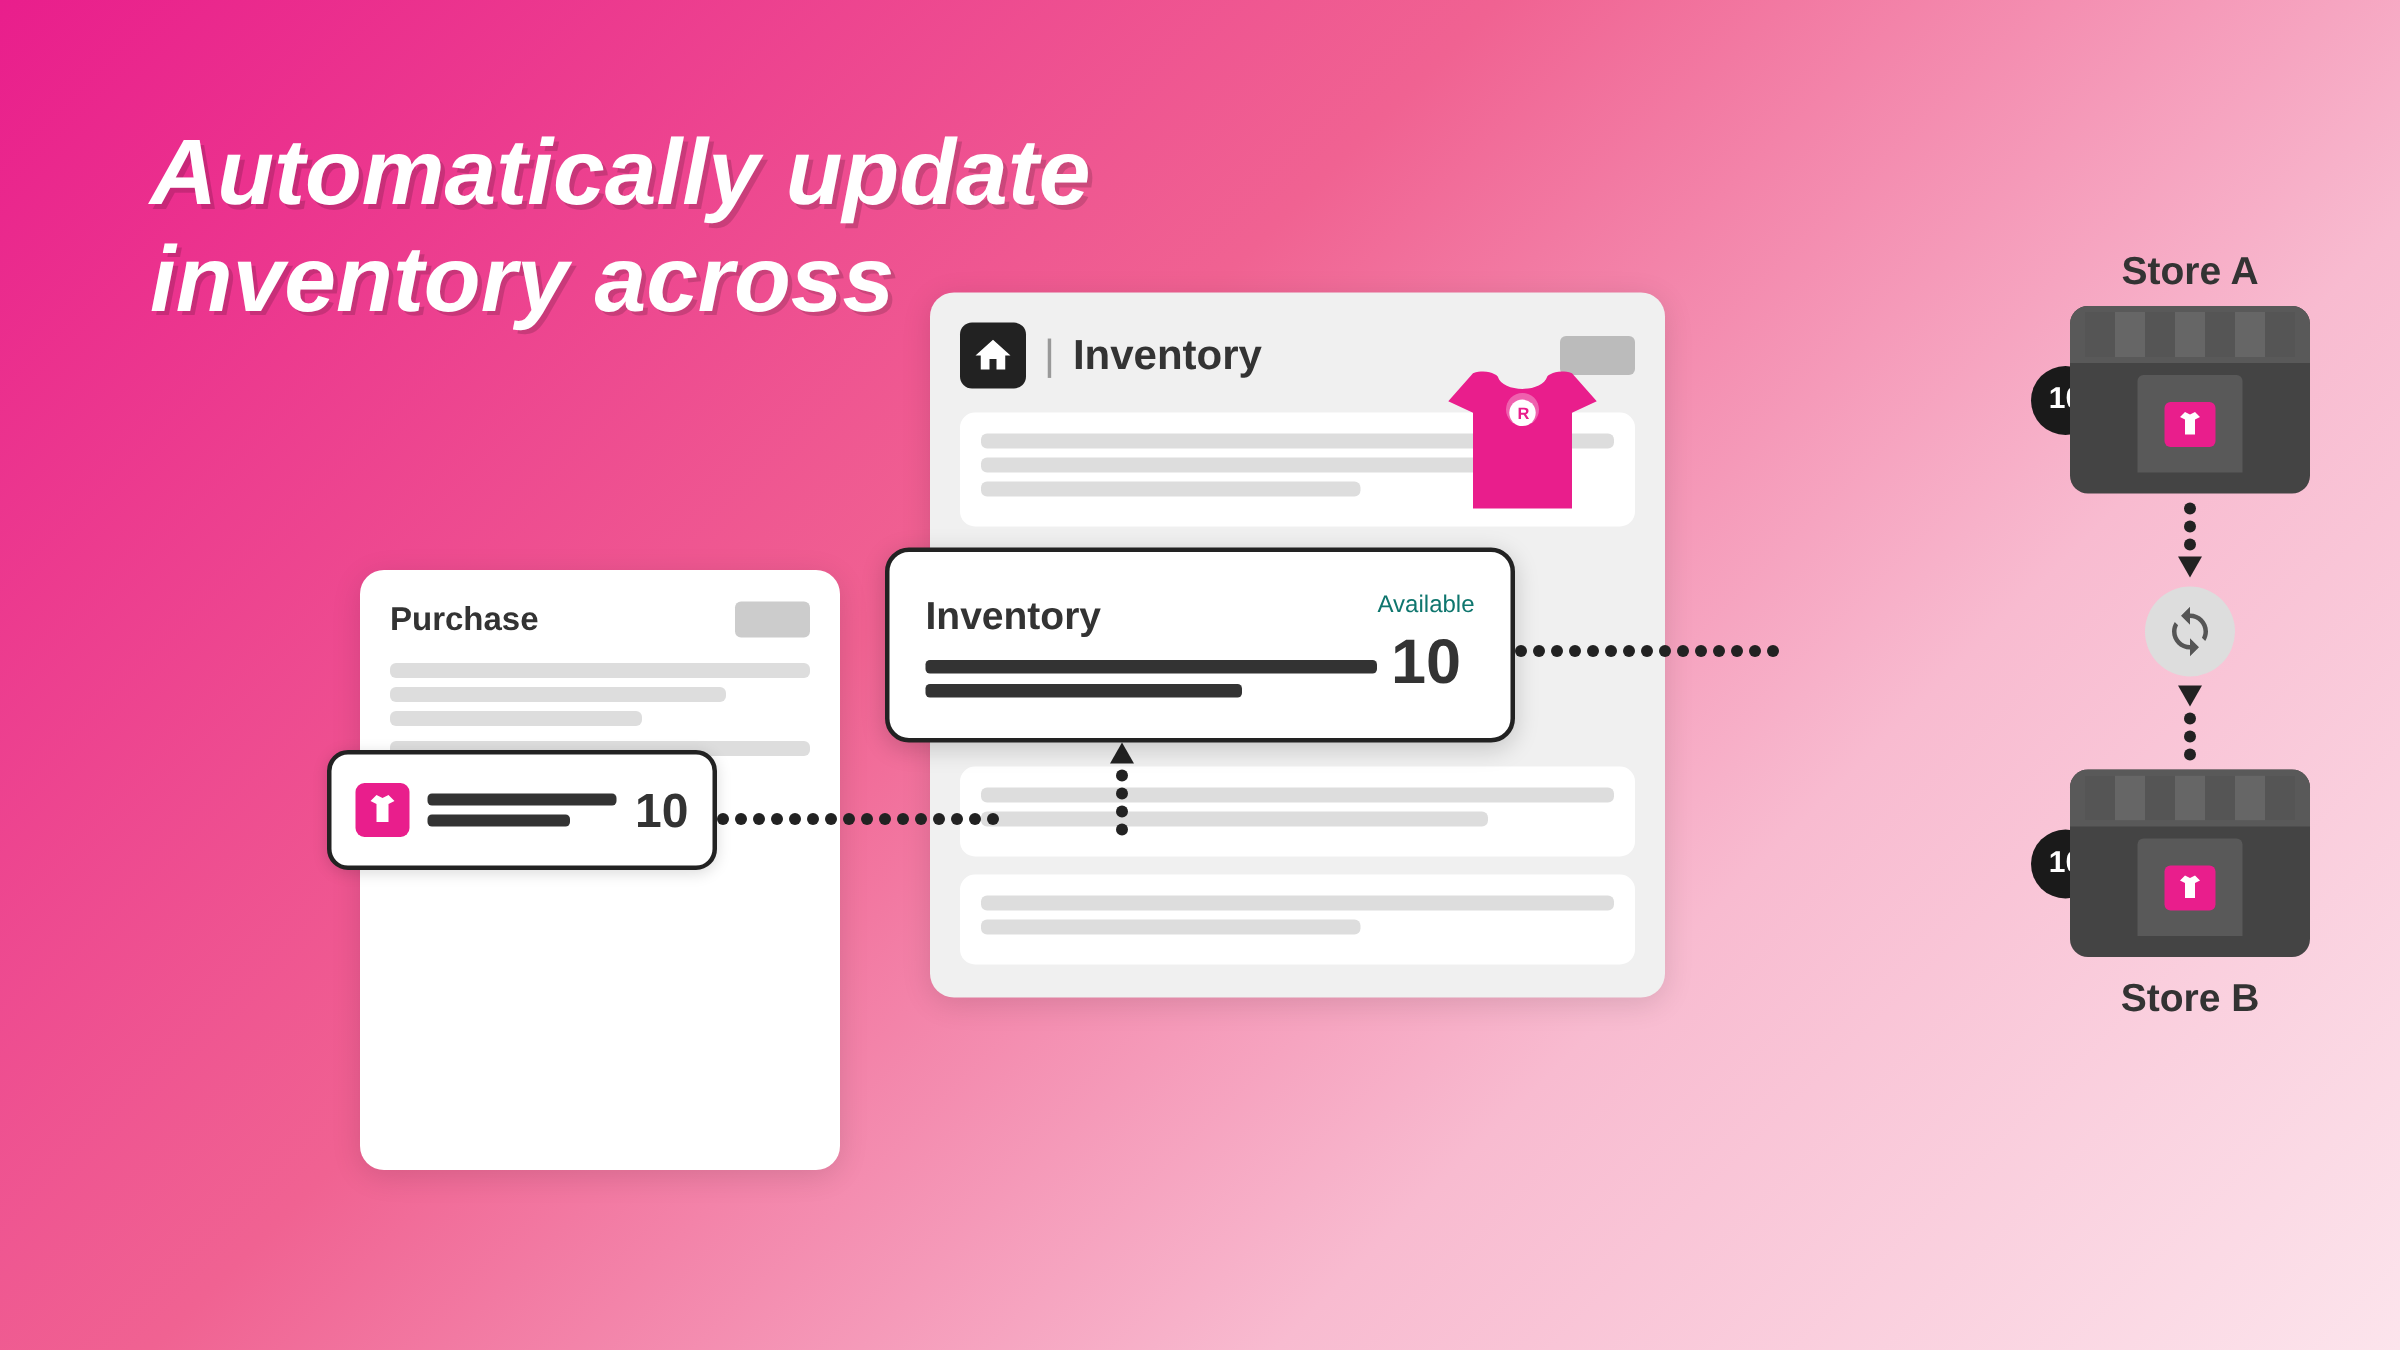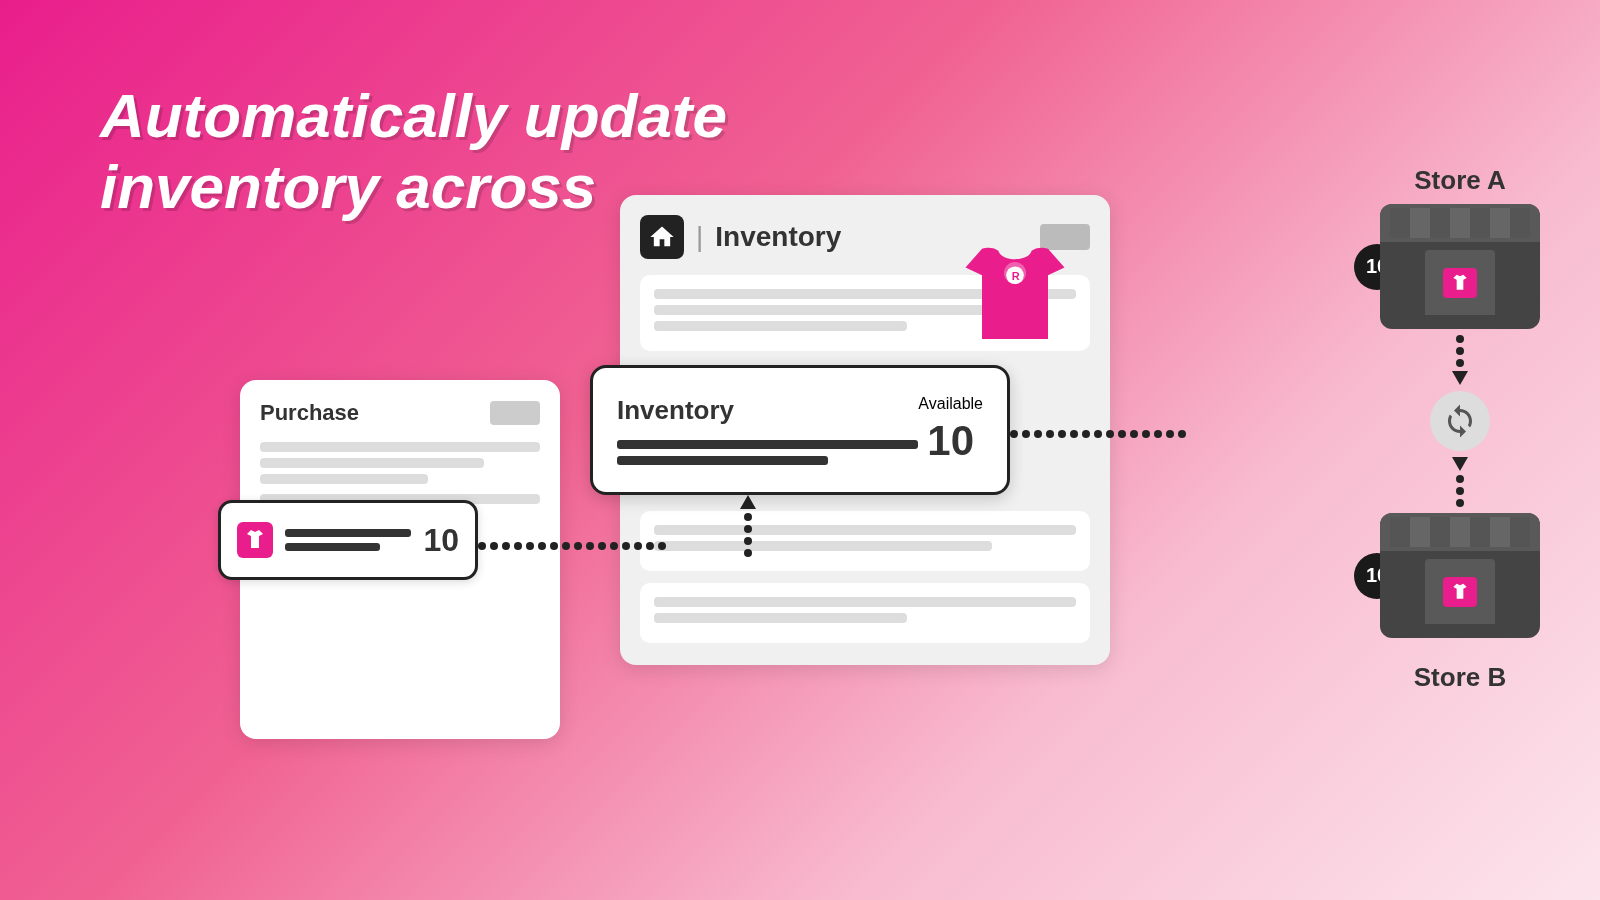--- a/index.html
+++ b/index.html
@@ -26,21 +26,21 @@
       max-width: 650px;
       font-style: italic;
     }
 
     
     .purchase-card {
       position: absolute;
       top: 380px;
       left: 240px;
       width: 320px;
-      height: 359px;
+      height: 400px;
       background: white;
       border-radius: 16px;
       padding: 20px;
       box-shadow: 0 4px 20px rgba(0,0,0,0.12);
     }
 
     .purchase-card .card-header {
       display: flex;
       justify-content: space-between;
       align-items: center;
@@ -248,21 +248,21 @@
 
     .inv-highlight-line.w100 { width: 100%; }
     .inv-highlight-line.w70 { width: 70%; }
 
     .inv-available {
       text-align: center;
     }
 
     .inv-available-label {
       font-size: 16px;
-      color: #000000;
+      color: #0f766e;
       margin-bottom: 4px;
     }
 
     .inv-available-number {
       font-size: 42px;
       font-weight: 700;
       color: #333;
     }
 
     
@@ -633,14 +633,14 @@
           <div class="store-shirt-icon">
             <svg width="22" height="20" viewBox="0 0 24 24" fill="white">
               <path d="M16 2l4 4-4 2v12H8V8L4 6l4-4 4 2 4-2z"></path>
             </svg>
           </div>
         </div>
       </div>
     </div>
   </div>
 
-  <div class="store-label" style="margin-top:24px">Store B</div>
+  <div class="store-label" style="margin-top:12px">Store B</div>
 </div>
 
 </body></html>

